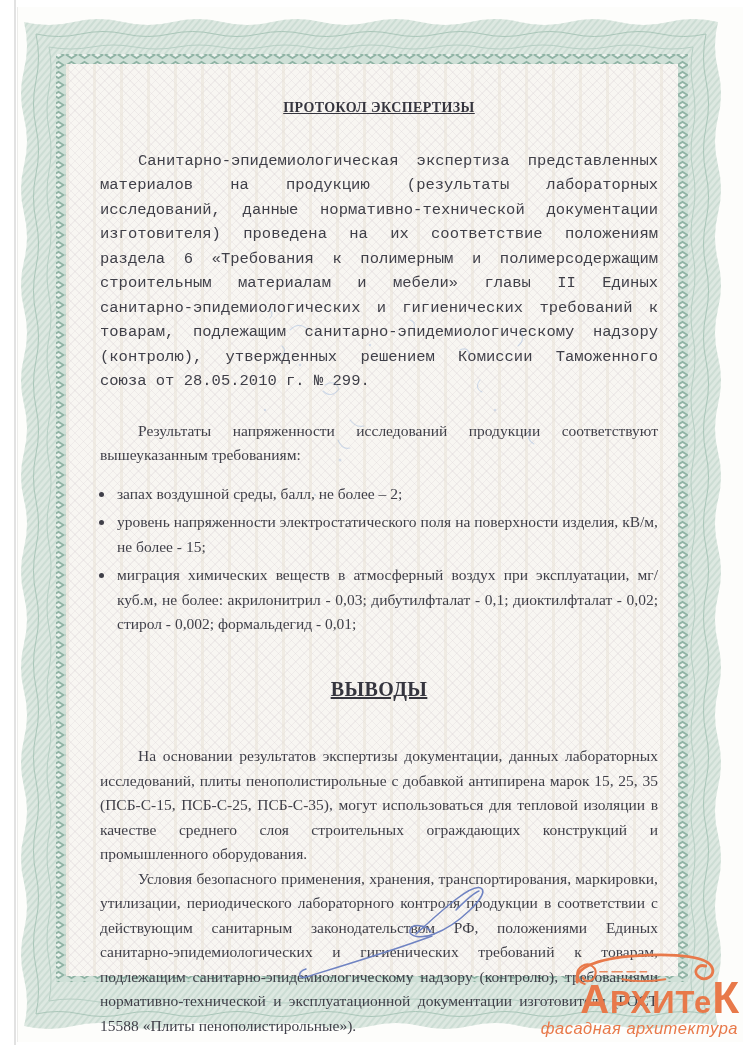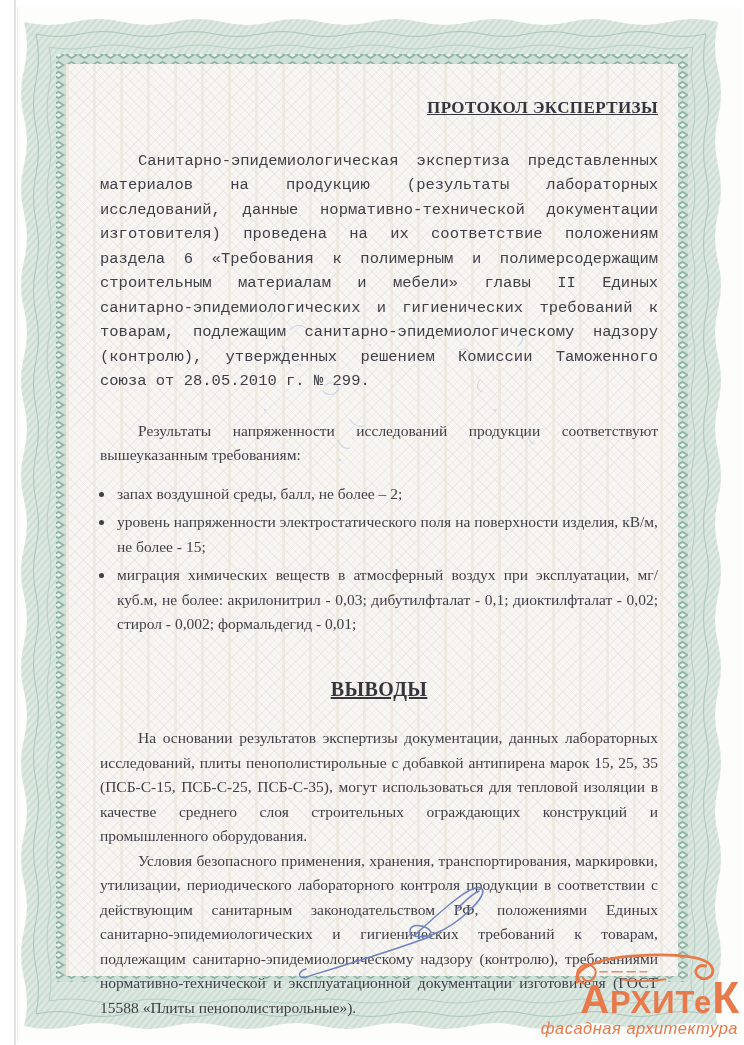--- a/index.html
+++ b/index.html
@@ -13,30 +13,30 @@
   .border-svg{position:absolute;left:0;top:0;width:744px;height:1045px;}
   
   .field{position:absolute;left:66px;top:64px;width:612px;height:912px;
          background-color:#f8f6f2;
          background-image:
            repeating-linear-gradient(90deg, rgba(233,227,216,.55) 0 3px, rgba(0,0,0,0) 3px 27px),
            repeating-linear-gradient(45deg, rgba(213,205,209,.26) 0 1px, rgba(0,0,0,0) 1px 6px),
            repeating-linear-gradient(-45deg, rgba(213,205,209,.26) 0 1px, rgba(0,0,0,0) 1px 6px);
          box-sizing:border-box;padding:0 20px 0 34px;
          color:#3f3f48;font-size:15.5px;line-height:24.5px;}
-  .doc-title{margin:32px 0 12px;text-align:right;font-weight:bold;font-size:17px;
+  .doc-title{margin:32px 0 12px;text-align:center;font-weight:bold;font-size:14px;
              letter-spacing:.4px;text-decoration:underline;color:#35353e;}
   p.body-par{margin:0;text-align:justify;text-indent:38px;}
   p.first{margin-top:28px;font-family:Liberation Mono, monospace;}
   p.results{margin-top:25px;}
   ul.req-list{margin:14px 0 16px;padding-left:15px;list-style:disc;}
   ul.req-list li{margin:4px 0;text-align:justify;padding-left:2px;}
   .h2{margin:40px 0 0;text-align:center;font-weight:bold;font-size:20px;
       letter-spacing:.4px;text-decoration:underline;color:#35353e;}
-  p.concl1{margin-top:25px;}
+  p.concl1{margin-top:43px;}
   p.concl2{margin-top:0;}
   .sig-row{margin-top:36px;display:flex;justify-content:space-between;align-items:flex-start;}
   .sig-left div{line-height:22px;}
   .sig-left div:nth-child(3){padding-left:14px;}
   .sig-name{margin-top:34px;padding-right:4px;white-space:nowrap;}
   
   .signature-svg{position:absolute;left:280px;top:858px;width:260px;height:140px;}
   
   .stamp-svg{position:absolute;left:230px;top:290px;width:330px;height:250px;opacity:.35;
              filter:blur(.4px);}

